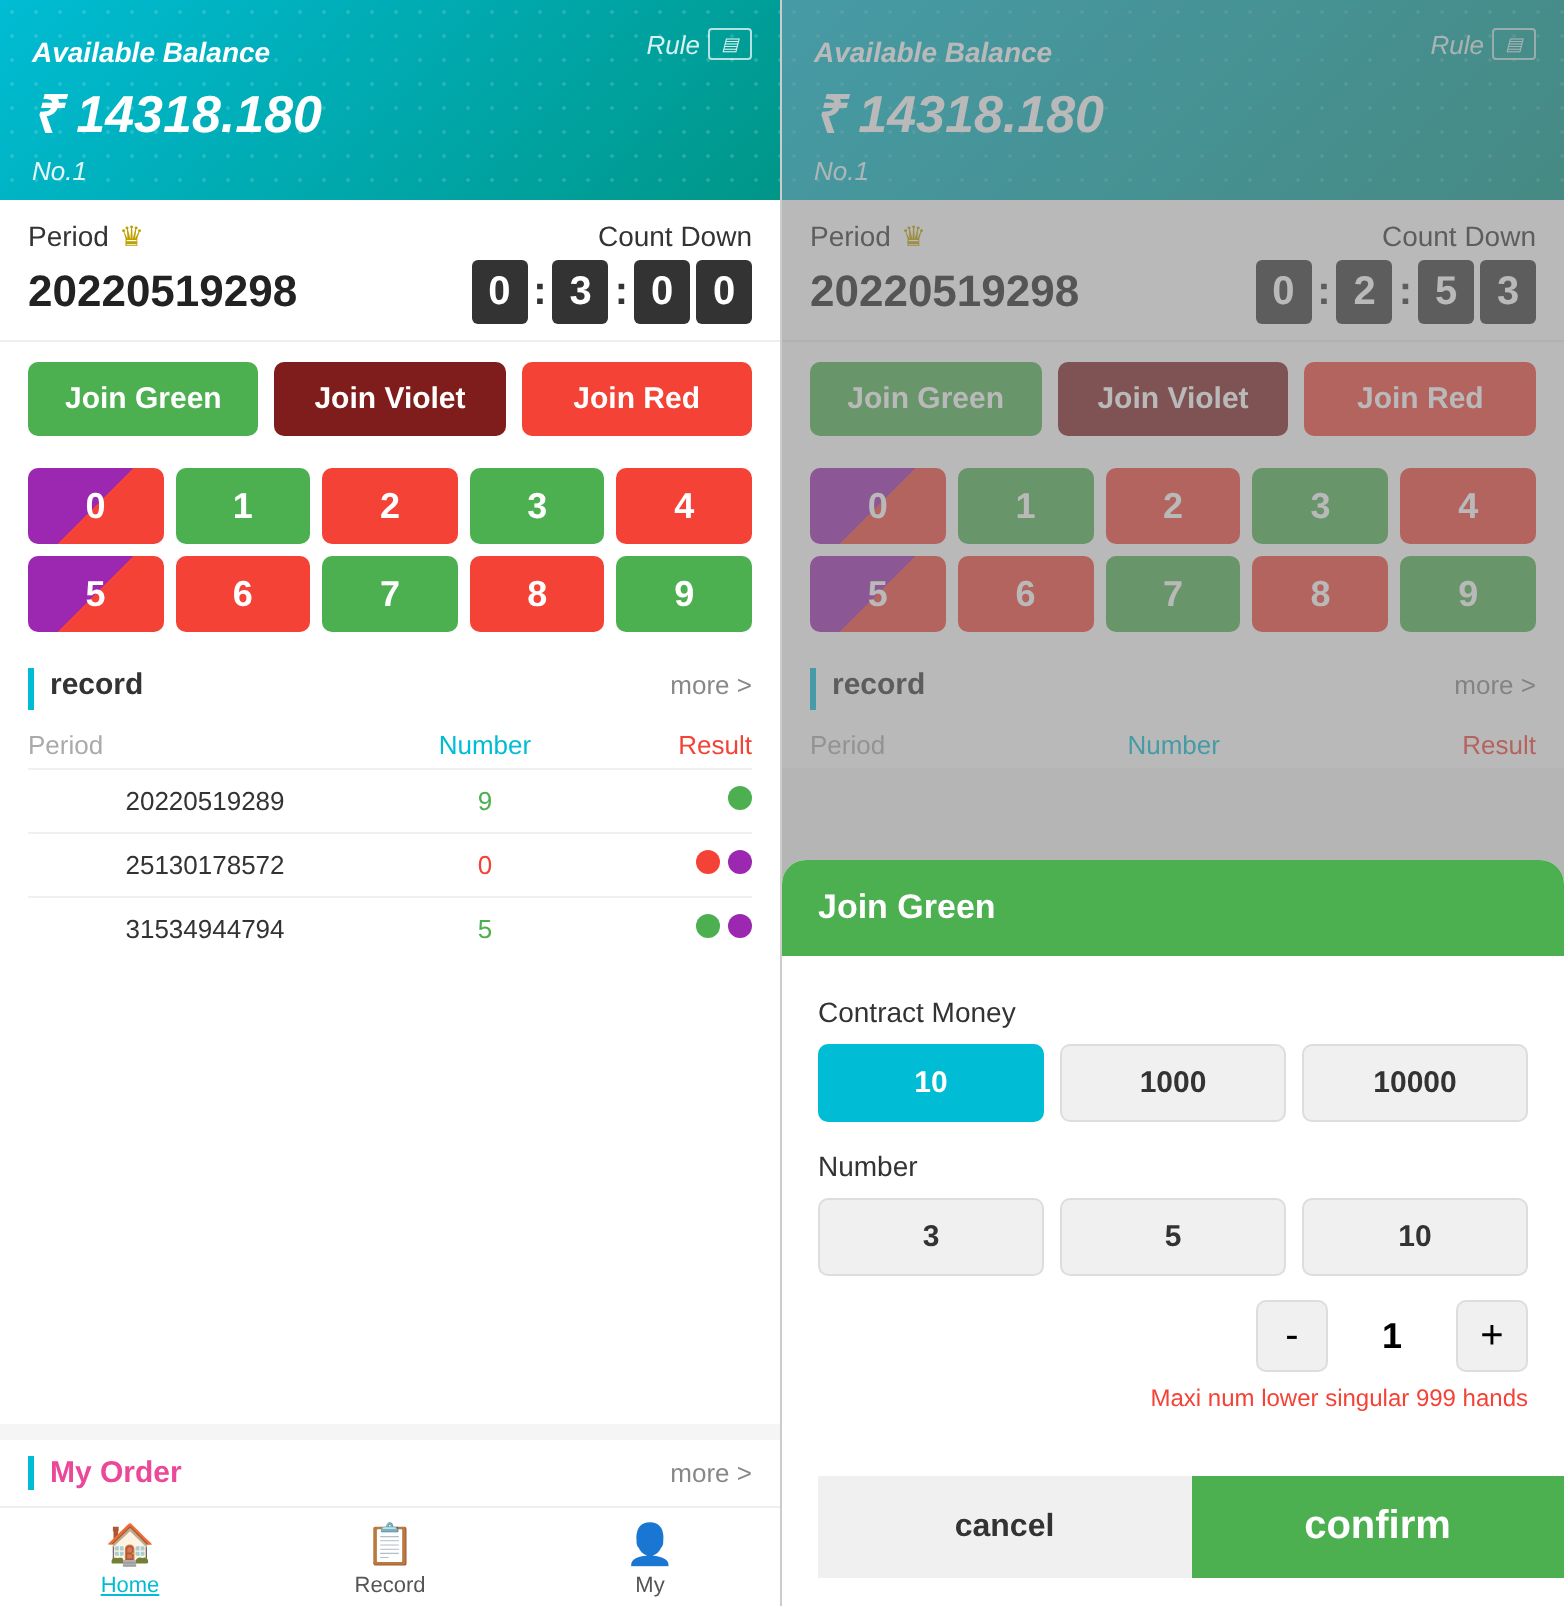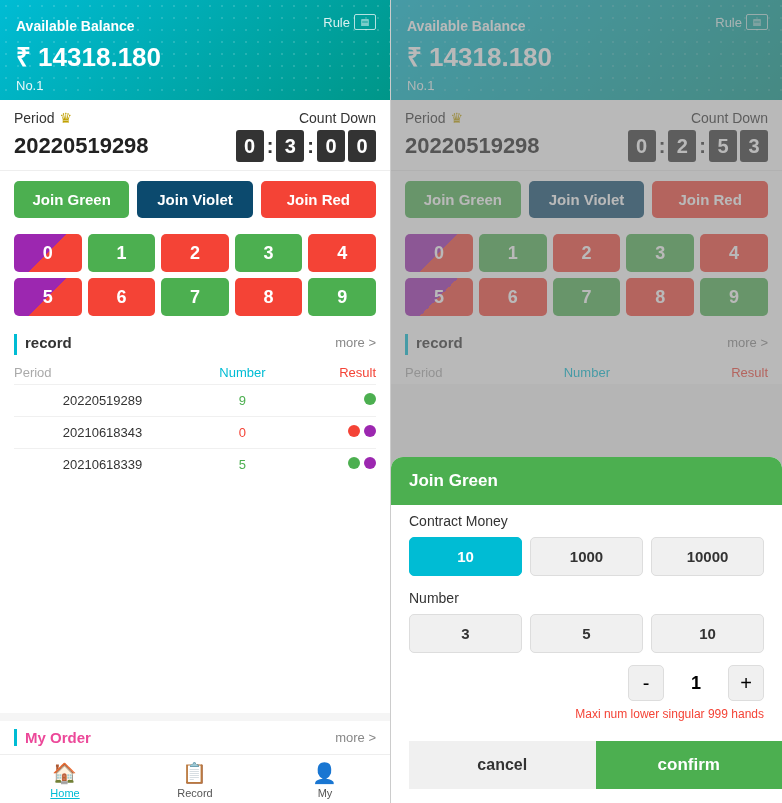--- a/index.html
+++ b/index.html
@@ -30,20 +30,21 @@
       position: relative;
     }
 
     
     .header {
       background: linear-gradient(135deg, #00bcd4 0%, #009688 100%);
       padding: 18px 16px 2px;
       color: white;
       position: relative;
       min-height: 100px;
+      font-style: italic;
     }
 
     .header-bg {
       position: absolute;
       top: 0; right: 0; bottom: 0; left: 0;
       background-image: radial-gradient(circle, rgba(255,255,255,0.15) 1px, transparent 1px);
       background-size: 12px 12px;
       pointer-events: none;
     }
 
@@ -167,21 +168,21 @@
       padding: 10px 4px;
       border: none;
       border-radius: 5px;
       font-size: 15px;
       font-weight: 700;
       color: white;
       cursor: pointer;
     }
 
     .btn-green { background: #4caf50; }
-    .btn-violet { background: #0c4a6e; }
+    .btn-violet { background: #7f1d1d; }
     .btn-red { background: #f44336; }
 
     
     .number-grid {
       display: grid;
       grid-template-columns: repeat(5, 1fr);
       gap: 6px;
       padding: 6px 14px 10px;
       background: white;
     }
@@ -372,21 +373,21 @@
     .modal-header {
       background: #4caf50;
       color: white;
       padding: 14px 18px;
       font-size: 17px;
       font-weight: 700;
       border-radius: 12px 12px 0 0;
     }
 
     .modal-body {
-      padding: 8px 18px;
+      padding: 20px 18px;
     }
 
     .modal-label {
       font-size: 14px;
       color: #333;
       margin-bottom: 8px;
     }
 
     .contract-options {
       display: flex;
@@ -480,21 +481,21 @@
       font-weight: 600;
       color: #333;
       cursor: pointer;
     }
 
     .confirm-btn {
       flex: 1;
       padding: 14px;
       background: #4caf50;
       border: none;
-      font-size: 17px;
+      font-size: 20px;
       font-weight: 600;
       color: white;
       cursor: pointer;
     }
   </style>
 </head>
 <body>
 
 <div class="left-panel">
 
@@ -565,26 +566,26 @@
           <th style="color:#f44336;text-align:right;">Result</th>
         </tr>
       </thead>
       <tbody>
         <tr>
           <td>20220519289</td>
           <td style="text-align:center;color:#4caf50;">9</td>
           <td style="text-align:right;"><span class="dot dot-green"></span></td>
         </tr>
         <tr>
-          <td>20210618343</td>
+          <td>25130178572</td>
           <td style="text-align:center;color:#f44336;">0</td>
           <td style="text-align:right;"><span class="dot dot-red"></span> <span class="dot dot-purple"></span></td>
         </tr>
         <tr>
-          <td>20210618339</td>
+          <td>31534944794</td>
           <td style="text-align:center;color:#4caf50;">5</td>
           <td style="text-align:right;"><span class="dot dot-green"></span> <span class="dot dot-purple"></span></td>
         </tr>
       </tbody>
     </table>
   </div>
 
   <div class="my-order-section">
     <div class="my-order-header">
       <span class="my-order-title">My Order</span>

